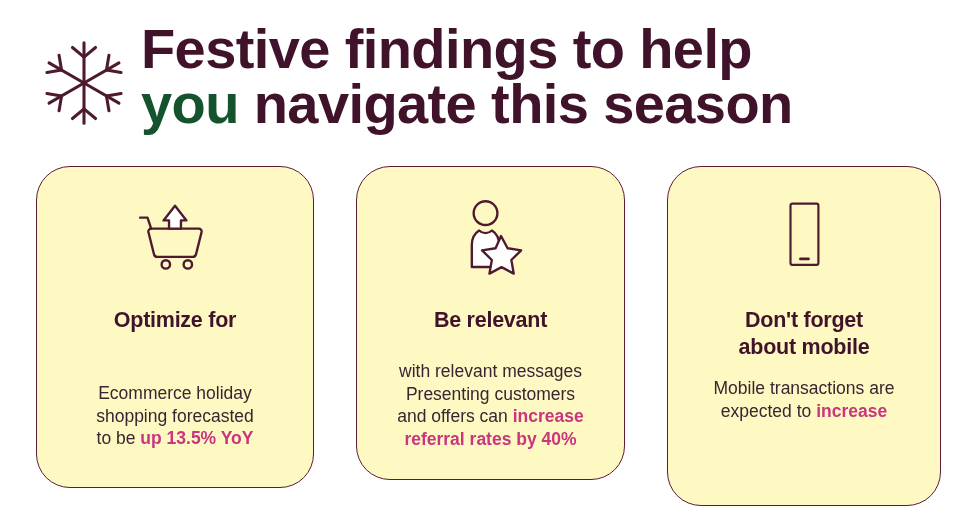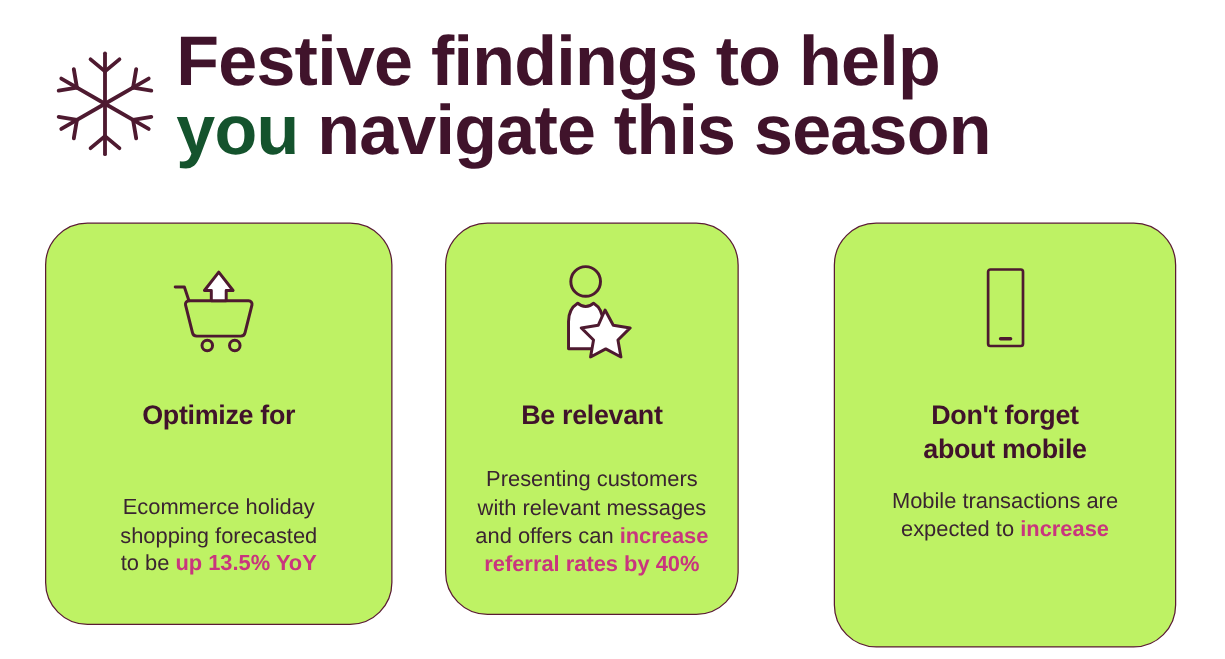--- a/index.html
+++ b/index.html
@@ -52,28 +52,27 @@
   .cards {
     position: absolute;
     left: 0;
     top: 166px;
     width: 980px;
     height: 330px;
   }
   .card {
     position: absolute;
     top: 0;
-    background: #bef264;
+    background: #fef9c3;
     border: 1.3px solid #5A1B33;
     border-radius: 34px;
     box-sizing: border-box;
-    margin-top: 12px;
   }
   #card-0 { left: 36px;  width: 278px; height: 322px; }
-  #card-1 { left: 356px; width: 235px; height: 314px; }
+  #card-1 { left: 356px; width: 269px; height: 314px; }
   #card-2 { left: 667px; width: 274px; height: 340px; }
 
   .card-icon {
     position: absolute;
     left: 0;
     right: 0;
     display: flex;
     align-items: center;
     justify-content: center;
   }
@@ -195,22 +194,22 @@
           <path d="M25 76 v-24 a15 18 0 0 1 8 -16 a10 10 0 0 0 14 0 a15 18 0 0 1 8 16 v24 z" fill="#FFFFFF"></path>
 
           <path d="M57 42 l7.2 13.4 l14.8 2.3 l-10.7 10.6 l2.6 14.9 l-13.3 -7.1 l-13.3 7.1 l2.6 -14.9 l-10.7 -10.6 l14.8 -2.3 z" fill="#FFFFFF"></path>
         </g>
       </svg>
     </div>
     <div class="card-title">
       <div>Be relevant</div>
     </div>
     <div class="card-body">
+      <div>with relevant messages</div>
       <div>Presenting customers</div>
-      <div>with relevant messages</div>
       <div class="nowrap"><span>and offers can </span><span class="hl">increase</span></div>
       <div class="hl nowrap">referral rates by 40%</div>
     </div>
   </div>
 
   <div class="card" id="card-2">
     <div class="card-icon">
       <svg viewBox="0 0 60 80" width="54" height="74" aria-hidden="true">
         <g stroke="#4E1A30" fill="none" stroke-linecap="round" stroke-linejoin="round">
           <rect x="15" y="4" width="31" height="68" rx="2" stroke-width="2.4"></rect>

